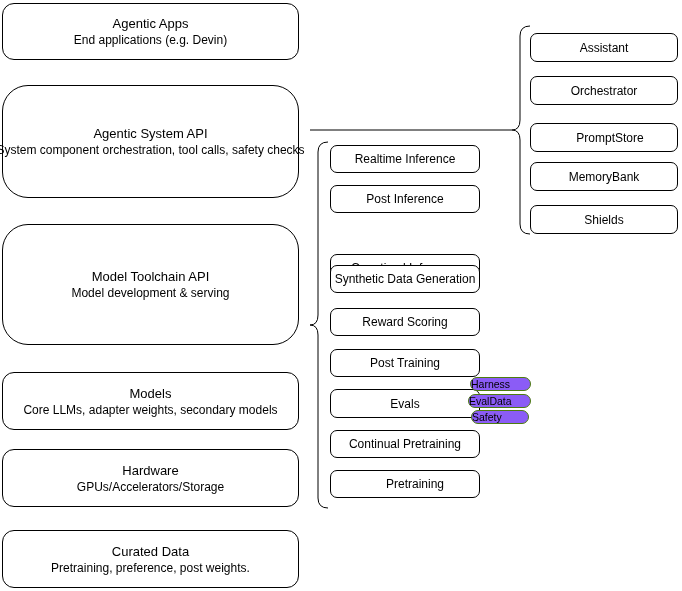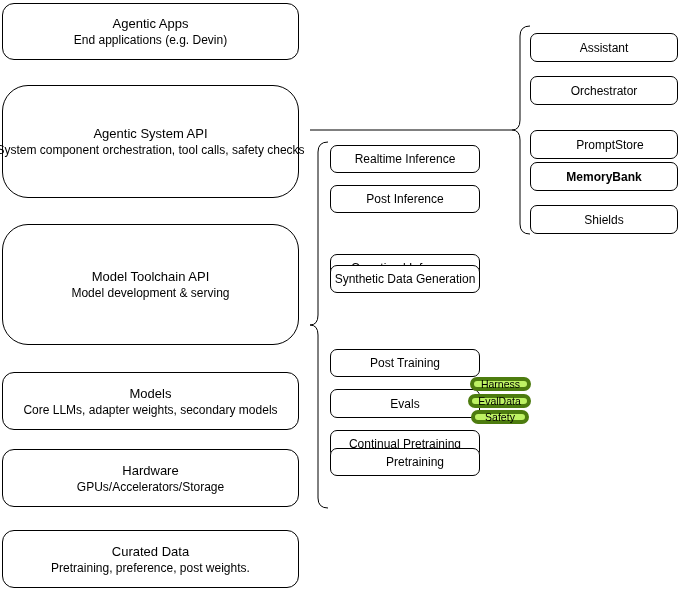--- a/index.html
+++ b/index.html
@@ -31,26 +31,26 @@
     left:330px; width:150px; height:28px;
     border-radius:7px; font-size:12px; white-space:nowrap;
     z-index:1;
   }
   .rightcol {
     left:530px; width:148px; height:29px;
     border-radius:7px; font-size:12px; white-space:nowrap;
   }
   .pill {
     position:absolute;
-    background:#bef264;
-    border:4px solid #4d7c0f;
+    background:#8b5cf6;
+    border:1px solid #4d7c0f;
     border-radius:8px;
     box-sizing:border-box;
     font-size:10.5px;
-    display:flex; align-items:center; justify-content:center;
+    display:flex; align-items:center; 
     white-space:nowrap;
     z-index:2;
   }
   #connector-layer {
     position:absolute; left:0; top:0;
     pointer-events:none;
   }
 </style>
 </head>
 <body>
@@ -101,52 +101,55 @@
   </div>
   <div class="box mid" style="top:185px;">
     <span>Post Inference</span>
   </div>
   <div class="box mid" style="top:225px;margin-top:29px;">
     <span>Quantized Inference</span>
   </div>
   <div class="box mid" style="top:265px;justify-content:center;">
     <span>Synthetic Data Generation</span>
   </div>
+  <div class="box mid" style="top:308px;">
+    <span>Reward Scoring</span>
+  </div>
   <div class="box mid" style="top:349px;">
     <span>Post Training</span>
   </div>
   <div class="box mid" style="top:430px;">
     <span>Continual Pretraining</span>
   </div>
   <div class="box mid" style="top:389px; height:29px;">
     <span>Evals</span>
   </div>
-  <div class="box mid" style="top:448px;padding-left:20px;">
+  <div class="box mid" style="top:470px;padding-left:20px;">
     <span>Pretraining</span>
   </div>
 
   <div class="pill" style="left:470px; top:377px; width:61px; height:14px;">
     <span>Harness</span>
   </div>
   <div class="pill" style="left:468px; top:394px; width:63px; height:14px;">
     <span>EvalData</span>
   </div>
   <div class="pill" style="left:471px; top:410px; width:58px; height:14px;">
     <span>Safety</span>
   </div>
 
   <div class="box rightcol" style="top:33px;">
     <span>Assistant</span>
   </div>
   <div class="box rightcol" style="top:76px;">
     <span>Orchestrator</span>
   </div>
-  <div class="box rightcol" style="top:130px;padding-left:12px;">
+  <div class="box rightcol" style="top:123px;padding-left:12px;">
     <span>PromptStore</span>
   </div>
-  <div class="box rightcol" style="top:162px;font-weight:bold;">
+  <div class="box rightcol" style="top:162px;">
     <span>MemoryBank</span>
   </div>
   <div class="box rightcol" style="top:205px;">
     <span>Shields</span>
   </div>
 
 </div>
 
 </body></html>

